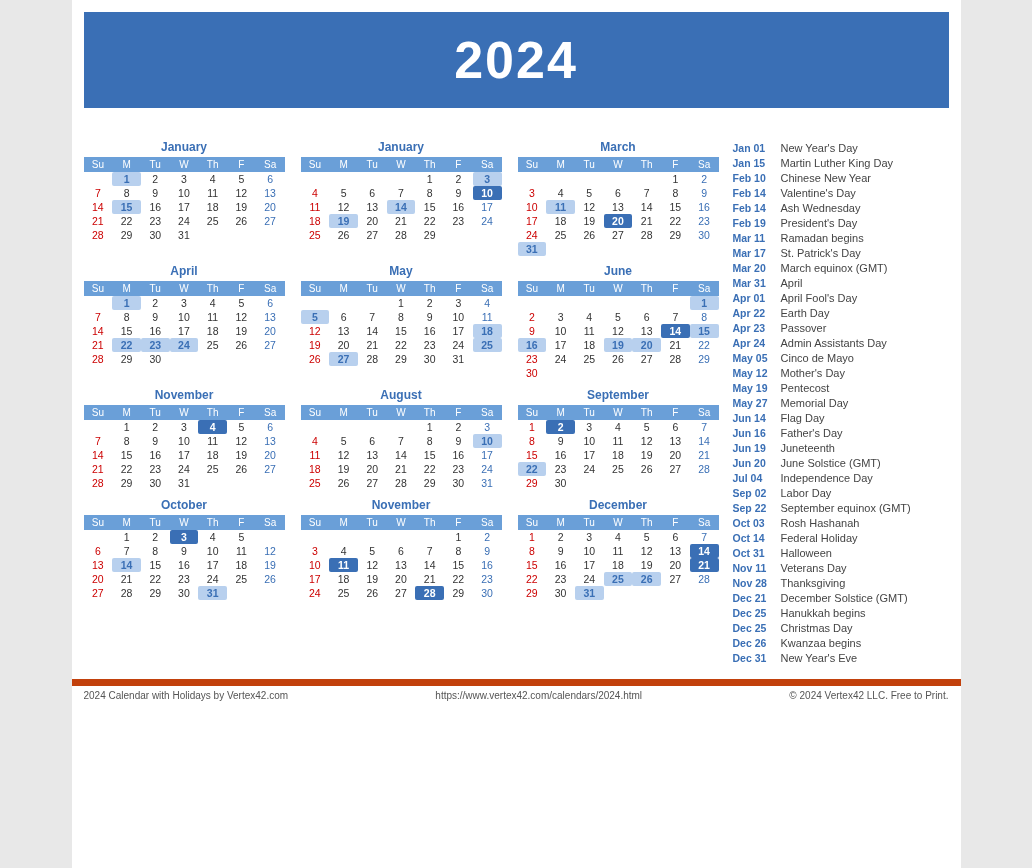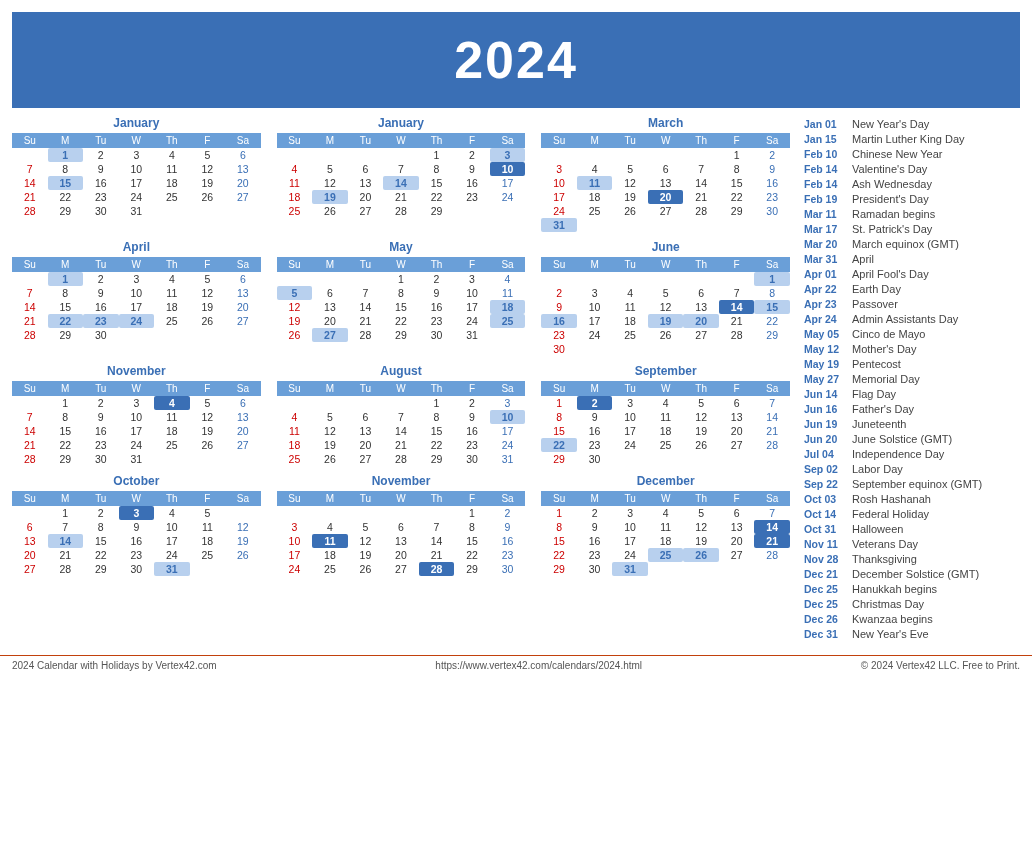--- a/index.html
+++ b/index.html
@@ -6,41 +6,42 @@
     body {
       background: #e8e8e8;
       font-family: Arial, sans-serif;
       display: flex;
       justify-content: center;
       align-items: center;
       min-height: 100vh;
     }
     .page {
       background: white;
-      width: 1032px;
+      width: 889px;
       min-height: 868px;
       padding: 0;
       position: relative;
     }
     .header {
       background: #3a6fb5;
       text-align: center;
       padding: 18px 10px;
       margin: 12px 12px 0 12px;
     }
     .header h1 {
       color: white;
       font-size: 52px;
       font-weight: bold;
       letter-spacing: 2px;
     }
     .main-content {
       display: flex;
       padding: 8px 12px;
       gap: 10px;
+      margin-top: 24px;
     }
     .calendars-area {
       flex: 1;
     }
     .months-grid {
       display: grid;
       grid-template-columns: repeat(3, 1fr);
       gap: 8px 16px;
     }
     .month-block {
@@ -119,21 +120,21 @@
       color: #444;
       font-size: 11px;
     }
     .footer {
       display: flex;
       justify-content: space-between;
       align-items: center;
       padding: 4px 12px;
       font-size: 10px;
       color: #555;
-      border-top: 1px solid #c2410c;
+      border-top: 7px solid #c2410c;
       margin-top: 6px;
     }
   </style>
 </head>
 <body>
 
 <div class="page">
   <div class="header">
     <h1>2024</h1>
   </div>

